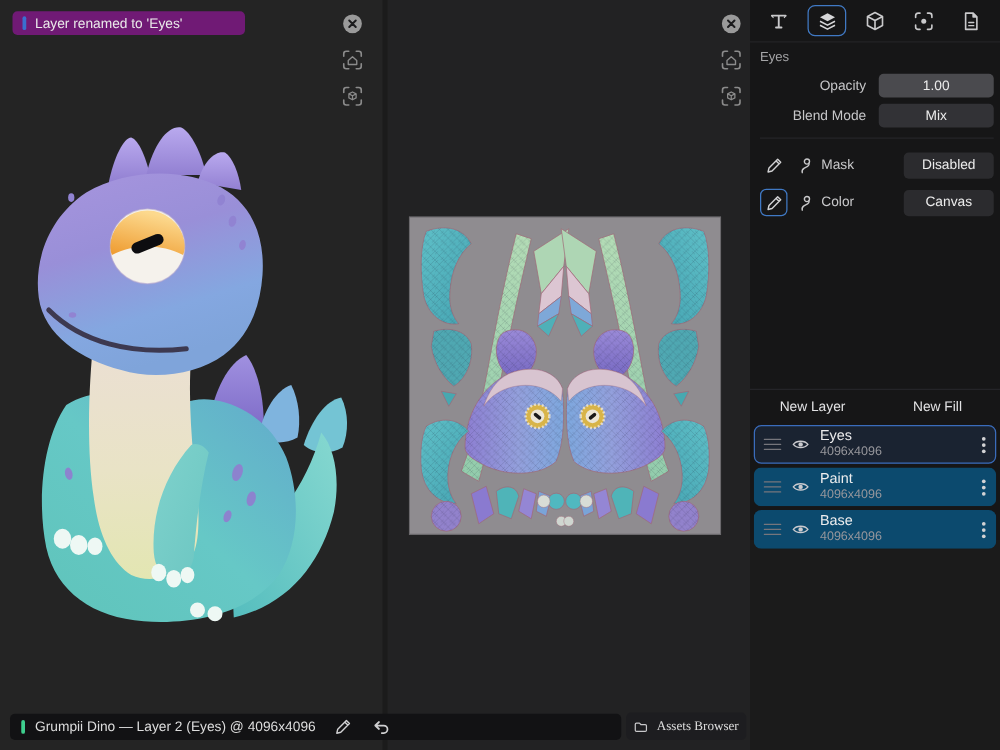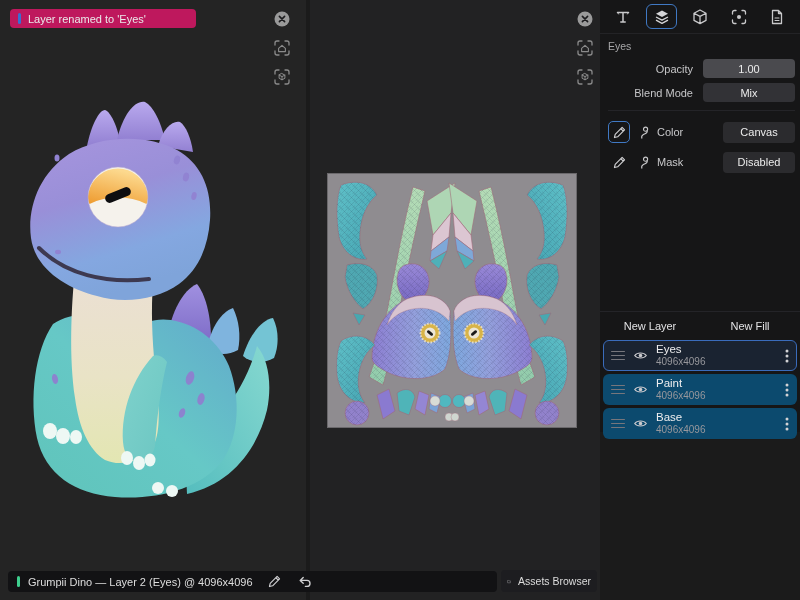--- a/index.html
+++ b/index.html
@@ -11,38 +11,38 @@
   }
   .app{position:relative;width:800px;height:600px;}
 
   
   .vp{position:absolute;top:0;bottom:0;background:#242424;}
   .vp.left{left:0;width:306px;}
   .vp.mid{left:310px;width:290px;background:#222223;}
   .panel{position:absolute;right:0;top:0;width:200px;height:432px;background:#161617;}
 
   
-  .toast{position:absolute;left:10px;top:9px;width:186px;height:19px;background:#be185d;
+  .toast{position:absolute;left:10px;top:9px;width:186px;height:19px;background:#701a75;
     border-radius:4px;display:flex;align-items:center;padding:0 8px;gap:7px;box-sizing:border-box;}
   .accent{width:3px;height:11px;border-radius:2px;flex:0 0 auto;}
   .toast span{font-size:11px;color:#eaeaea;white-space:nowrap;}
 
   
   .vp-controls{position:absolute;display:flex;flex-direction:column;align-items:center;gap:9px;}
   .vp.left .vp-controls{right:14px;top:9px;}
   .vp.mid  .vp-controls{right:5px;top:9px;}
   .icon-btn{width:20px;height:20px;display:flex;align-items:center;justify-content:center;cursor:pointer;}
 
   
   .statusbar{position:absolute;left:8px;top:571px;width:489px;height:21px;background:#121214;
     border-radius:4px;display:flex;align-items:center;padding:0 9px;gap:8px;box-sizing:border-box;}
   .statusbar span{font-size:11px;color:#dedede;white-space:nowrap;}
   .statusbar .sb-icons{display:flex;align-items:center;gap:15px;margin-left:6px;}
   .assets-btn{position:absolute;left:501px;top:570px;width:96px;height:22px;background:#1d1d20;
-    border:none;border-radius:4px;display:flex;align-items:center;justify-content:center;gap:7px;cursor:pointer;}
+    border:none;border-radius:4px;display:flex;align-items:center;justify-content:center;gap:7px;cursor:pointer;font-family:Liberation Serif, serif;}
   .assets-btn span{font-size:10.5px;color:#dcdcdc;white-space:nowrap;}
 
   
   .tabbar{height:33px;display:flex;align-items:center;justify-content:space-evenly;border-bottom:1px solid #232326;}
   .tab{width:31px;height:25px;display:flex;align-items:center;justify-content:center;border-radius:6px;
     border:1.5px solid transparent;box-sizing:border-box;cursor:pointer;}
   .tab.selected{border-color:#4079c4;}
 
   .props{padding:3px 5px 0 8px;}
   .panel-header{font-size:10.5px;color:#a6a6a8;margin:3px 0 7px 0;}
@@ -343,45 +343,45 @@
         <div class="btn btn-wide btn-opacity">1.00</div>
       </div>
       <div class="prop-row">
         <span class="prop-label">Blend Mode</span>
         <div class="btn btn-wide btn-mix">Mix</div>
       </div>
 
       <div class="hdiv"></div>
 
       <div class="chan-row">
-        <div class="pen-wrap selected">
+        <div class="pen-wrap">
           <svg width="15" height="15" viewBox="0 0 16 16" fill="none" stroke="#d2d2d4" stroke-width="1.2" stroke-linejoin="round">
               <path d="M10.8 2.6 L13.4 5.2 L6 12.6 L2.6 13.4 L3.4 10 Z M9.5 4 L12 6.5" stroke-linecap="round"></path>
             </svg>
         </div>
         <svg width="15" height="15" viewBox="0 0 16 16" fill="none" stroke="#c8c8ca" stroke-width="1.2" stroke-linecap="round">
             <circle cx="10.2" cy="4.5" r="2.2"></circle>
             <path d="M11.9 6 C12.7 8.6 9.6 9.2 7.9 10.2 C6.3 11.2 5.8 12.7 6.2 14"></path>
           </svg>
-        <span class="chan-label">Color</span>
-        <div class="btn btn-small">Canvas</div>
+        <span class="chan-label">Mask</span>
+        <div class="btn btn-small">Disabled</div>
       </div>
 
       <div class="chan-row">
-        <div class="pen-wrap">
+        <div class="pen-wrap selected">
           <svg width="15" height="15" viewBox="0 0 16 16" fill="none" stroke="#d2d2d4" stroke-width="1.2" stroke-linejoin="round">
               <path d="M10.8 2.6 L13.4 5.2 L6 12.6 L2.6 13.4 L3.4 10 Z M9.5 4 L12 6.5" stroke-linecap="round"></path>
             </svg>
         </div>
         <svg width="15" height="15" viewBox="0 0 16 16" fill="none" stroke="#c8c8ca" stroke-width="1.2" stroke-linecap="round">
             <circle cx="10.2" cy="4.5" r="2.2"></circle>
             <path d="M11.9 6 C12.7 8.6 9.6 9.2 7.9 10.2 C6.3 11.2 5.8 12.7 6.2 14"></path>
           </svg>
-        <span class="chan-label">Mask</span>
-        <div class="btn btn-small">Disabled</div>
+        <span class="chan-label">Color</span>
+        <div class="btn btn-small">Canvas</div>
       </div>
     </div>
 
     <div class="layers-section">
       <div class="layer-actions">
         <span class="action">New Layer</span>
         <span class="action">New Fill</span>
       </div>
       <div class="layer-list">
 

